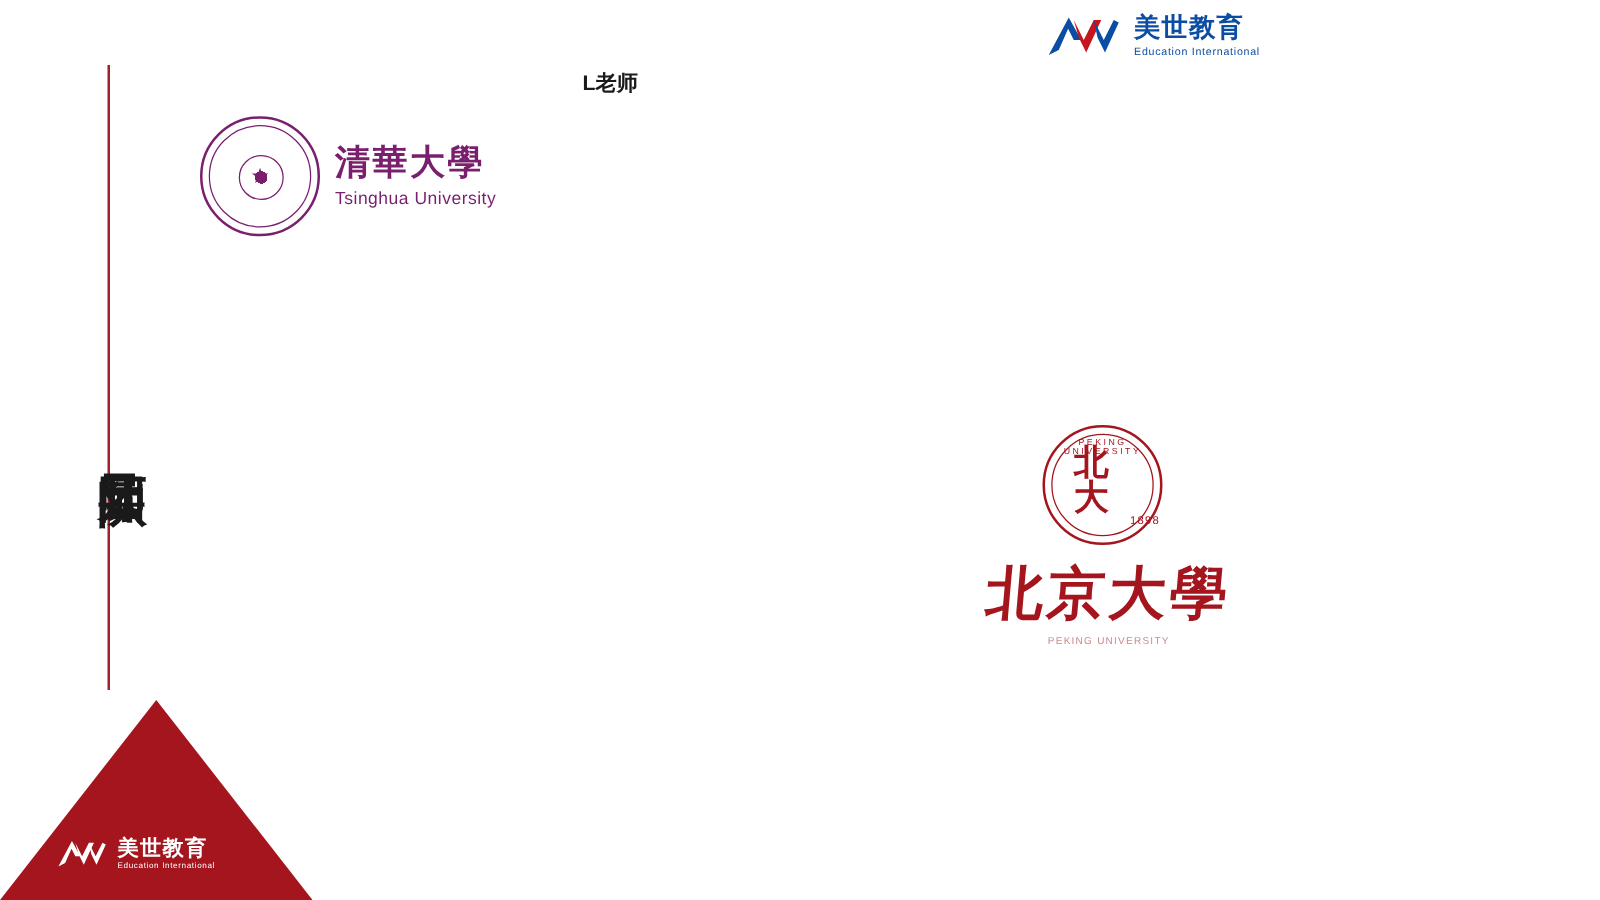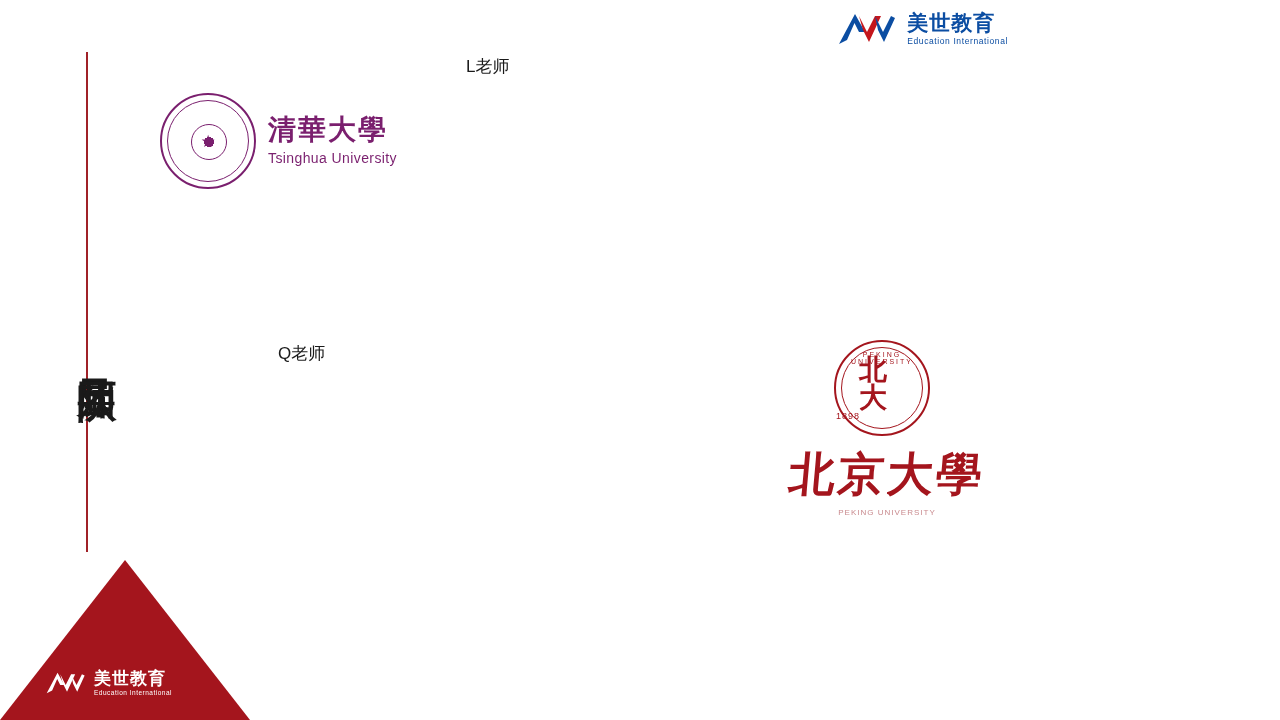--- a/index.html
+++ b/index.html
@@ -92,21 +92,21 @@
     font-size: 17px; font-weight: bold; color: #ffffff; letter-spacing: 1px;
   }
   .corner-en {
     margin-top: 3px; font-size: 6.5px; color: #ffffff; letter-spacing: 0.5px;
   }
 
   
   .entry { position: absolute; }
   .entry-title {
     font-size: 17px;
-    font-weight: normal;
+    font-weight: bold;
     color: #1a1a1a;
     margin-bottom: 9px;
   }
   .entry-body {
     font-size: 17.5px;
     color: #262626;
     line-height: 2.0;
     letter-spacing: 0.2px;
     text-align: justify;
   }
@@ -196,21 +196,21 @@
     transform: translate(-50%, -50%);
     color: #a4151d;
     font-family: "DejaVu Serif", serif;
     font-size: 28px;
     font-weight: bold;
     line-height: 1;
   }
   .pku-year {
     position: absolute;
     left: 0; right: 0; bottom: 13px;
-    text-align: left;
+    text-align: right;
     font-size: 9px;
     color: #a4151d;
     letter-spacing: 1px;
   }
   .pku-ring {
     position: absolute;
     left: 0; right: 0; top: 9px;
     text-align: center;
     font-size: 7px;
     color: #a4151d;
@@ -268,21 +268,20 @@
       <span class="tsinghua-cn">清華大學</span>
       <span class="tsinghua-en">Tsinghua University</span>
     </div>
   </div>
 
   <div class="entry" id="entry-0">
     <div class="entry-title">L老师</div>
   </div>
 
   <div class="entry" id="entry-1">
-    <div class="entry-title">Q老师</div>
   </div>
 
   <div class="pku">
     <div class="pku-seal">
       <div class="pku-ring">PEKING UNIVERSITY</div>
       <div class="pku-glyph">北大</div>
       <div class="pku-year">1898</div>
     </div>
     <div class="pku-cn">北京大學</div>
     <div class="pku-en">PEKING UNIVERSITY</div>

